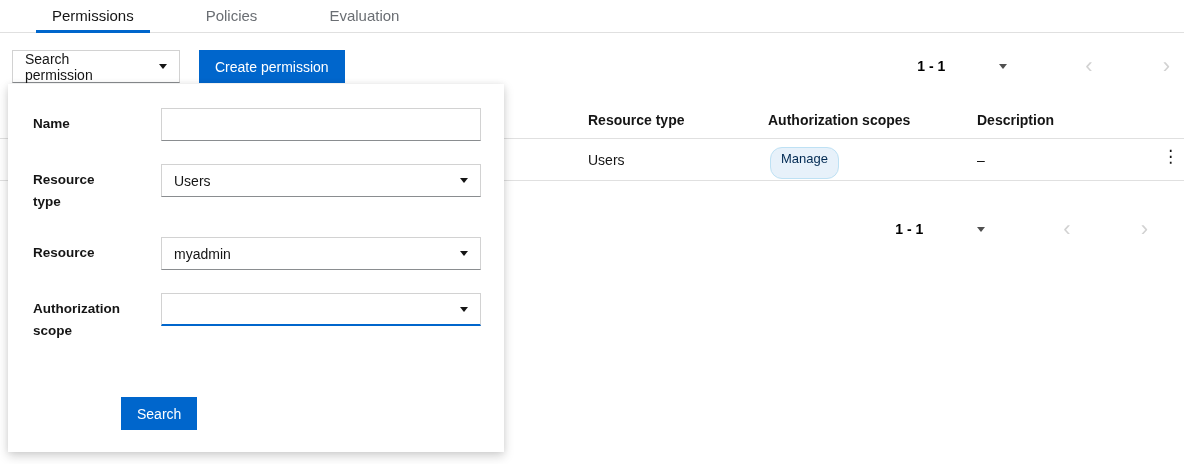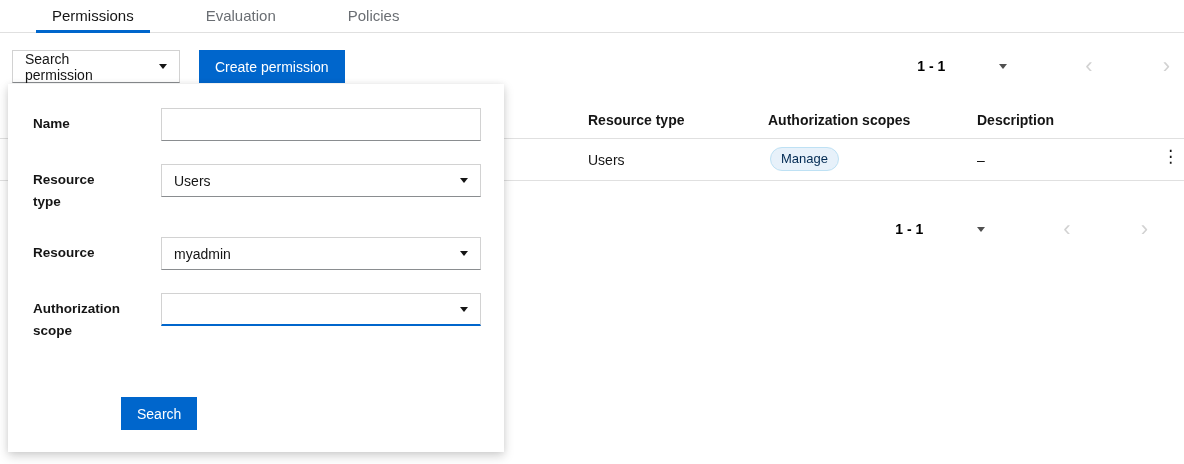--- a/index.html
+++ b/index.html
@@ -69,21 +69,21 @@
 
   
   .th { position: absolute; top: 112px; font-weight: 700; font-size: 14px; color: #151515; z-index: 1; }
   .divider { position: absolute; left: 0; right: 0; height: 1px; background: #e0e0e0; z-index: 1; }
   #divider-head { top: 138px; }
   #divider-row { top: 180px; }
   .td { position: absolute; top: 152px; font-size: 14px; color: #151515; z-index: 1; }
   .badge {
     position: absolute; left: 770px; top: 147px; z-index: 1;
     background: #e7f1fa; border: 1px solid #bee1f4; color: #002952;
-    border-radius: 12px; height: 24px; line-height: 22px;
+    border-radius: 12px; height: 32px; line-height: 22px;
     padding: 0 10px; font-size: 13px; display: inline-block;
   }
   #row-kebab { position: absolute; left: 1162px; top: 148px; z-index: 2; }
 
   
   .panel {
     position: absolute; left: 8px; top: 84px; width: 496px; height: 368px;
     background: #fff; z-index: 10;
     box-shadow: 0 4px 10px rgba(3,3,3,0.18), 0 0 6px rgba(3,3,3,0.06);
   }
@@ -114,22 +114,22 @@
   .link-btn {
     background: none; border: none; color: #0066cc; font-family: Liberation Mono, monospace;
     font-size: 12px; cursor: pointer; margin-left: 30px;
   }
 </style>
 </head>
 <body>
 
 <nav class="tabs-bar">
   <div class="tab active">Permissions</div>
+  <div class="tab">Policies</div>
   <div class="tab">Evaluation</div>
-  <div class="tab">Policies</div>
 </nav>
 
 <div class="toolbar">
   <div class="select-toggle">
     <span>Search permission</span>
     <span class="caret"></span>
   </div>
   <button id="create-btn" class="btn-primary">Create permission</button>
 </div>
 

